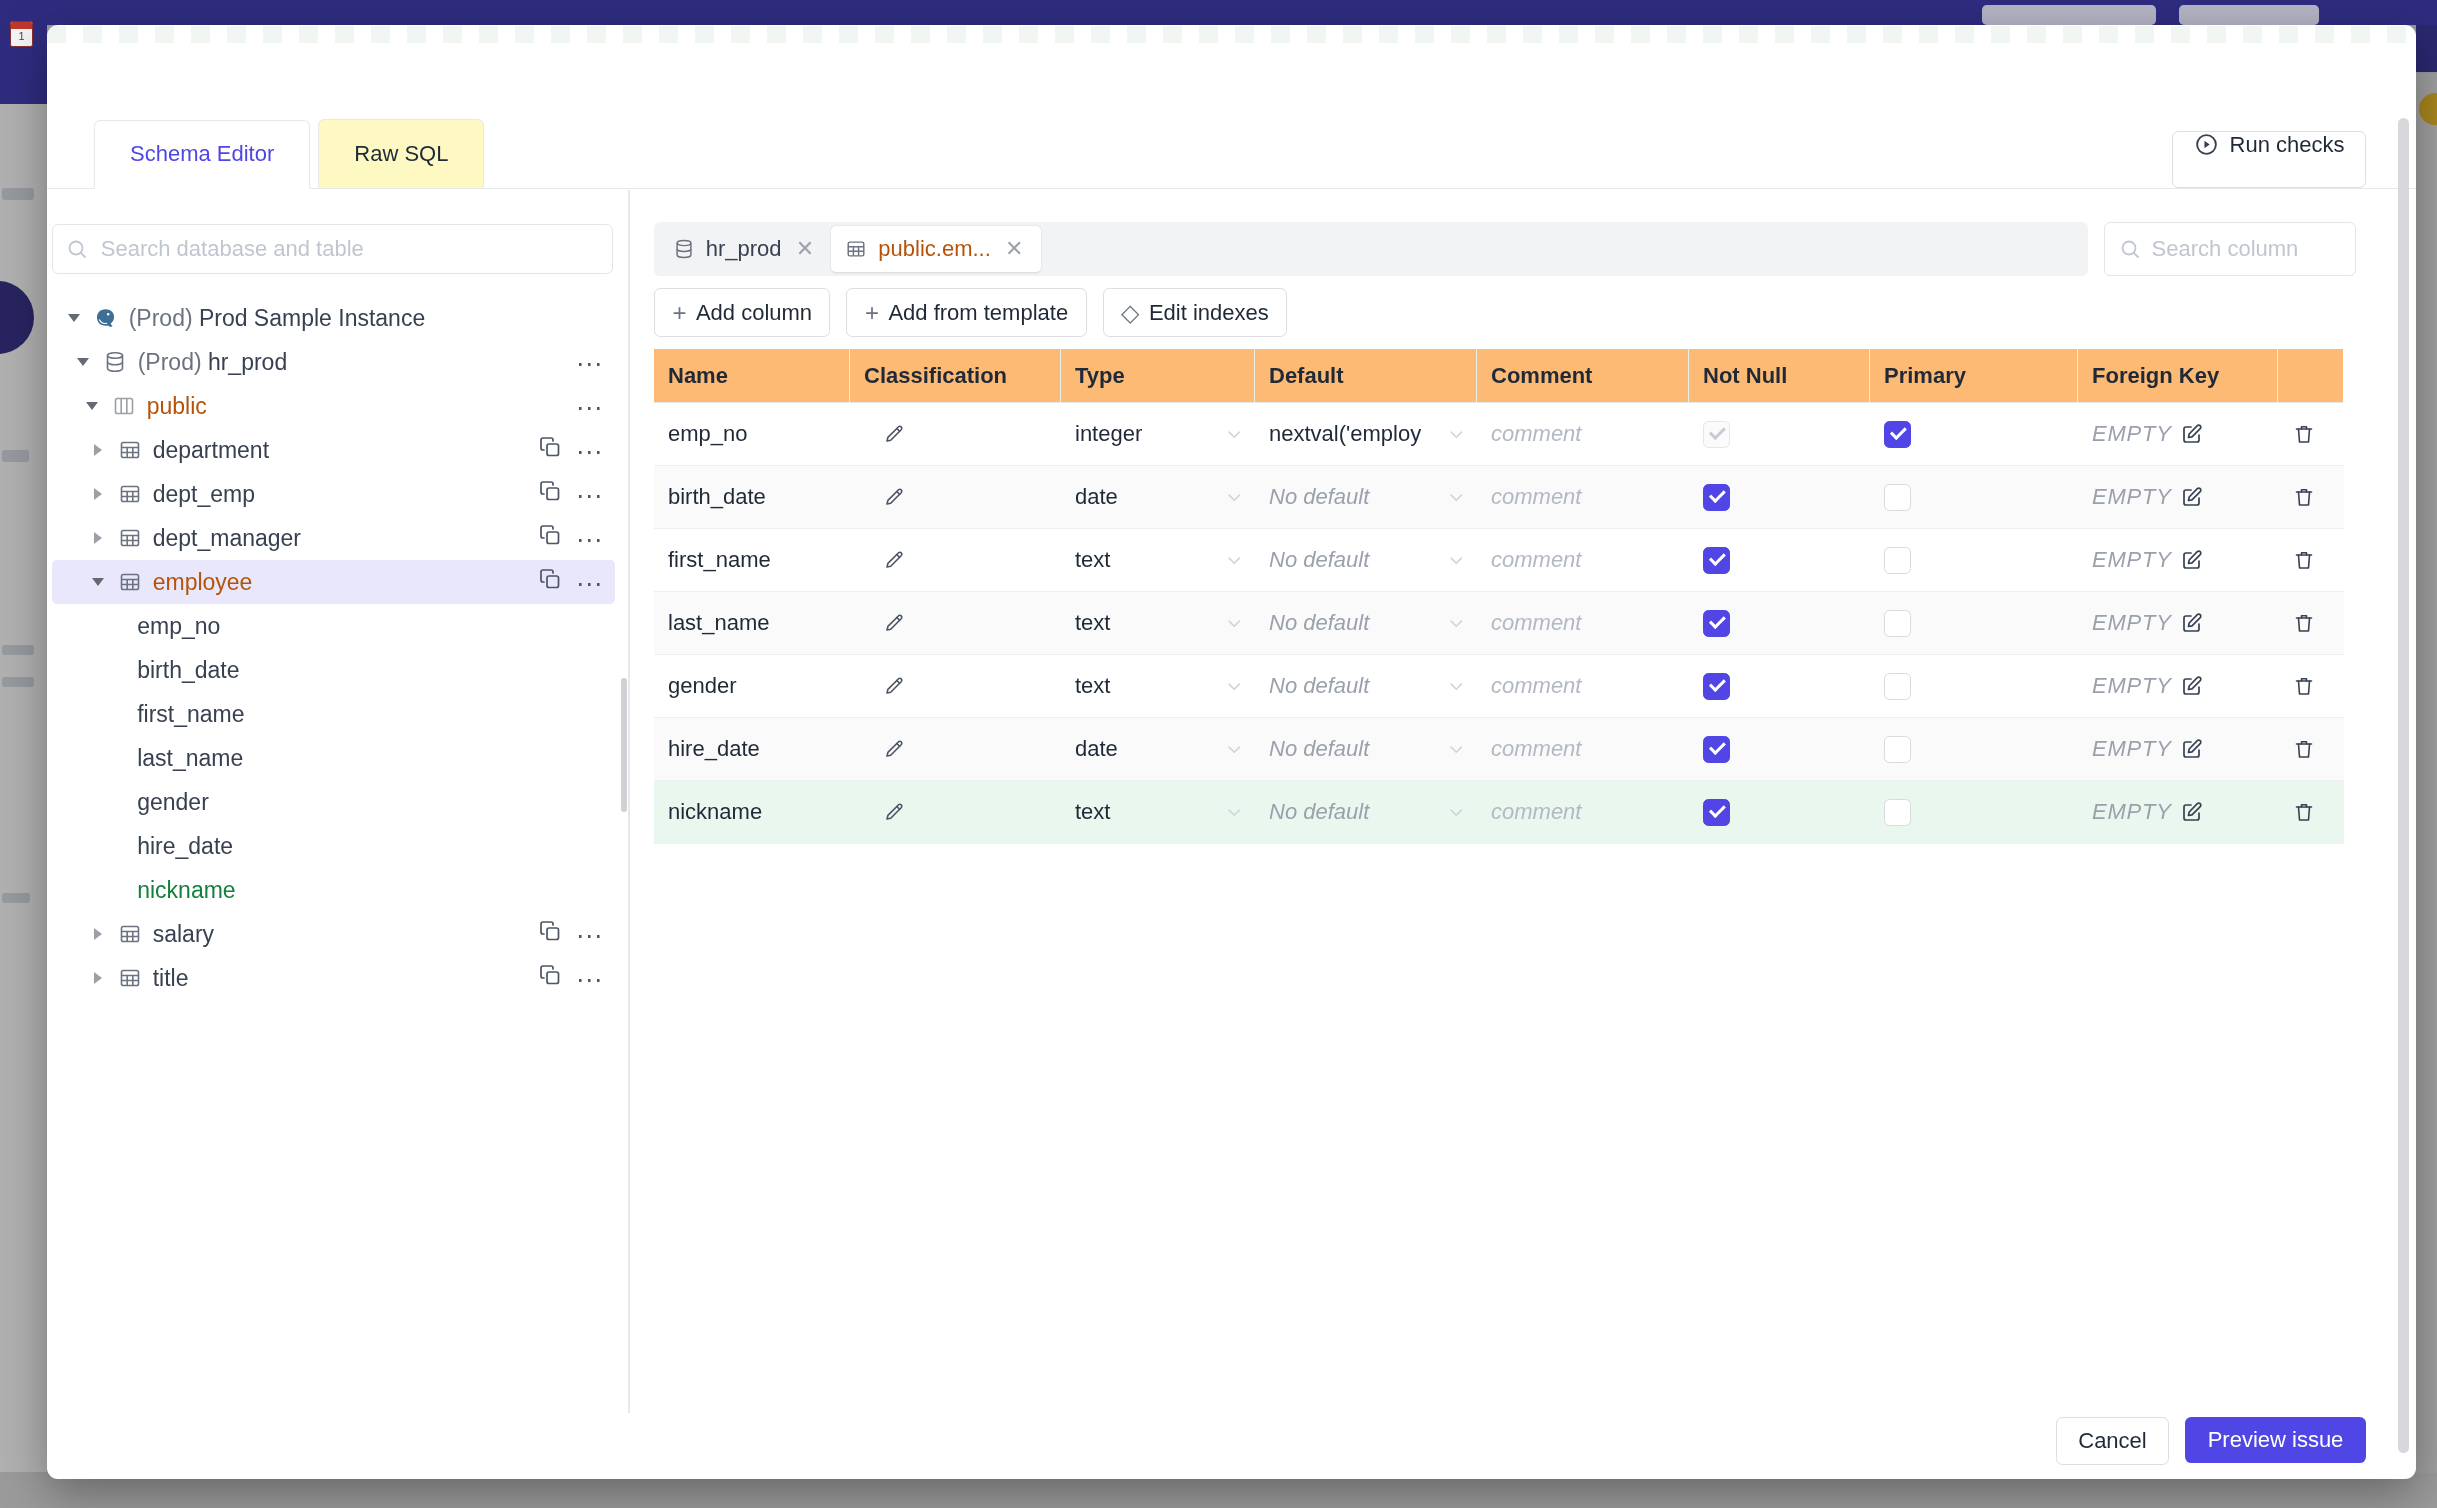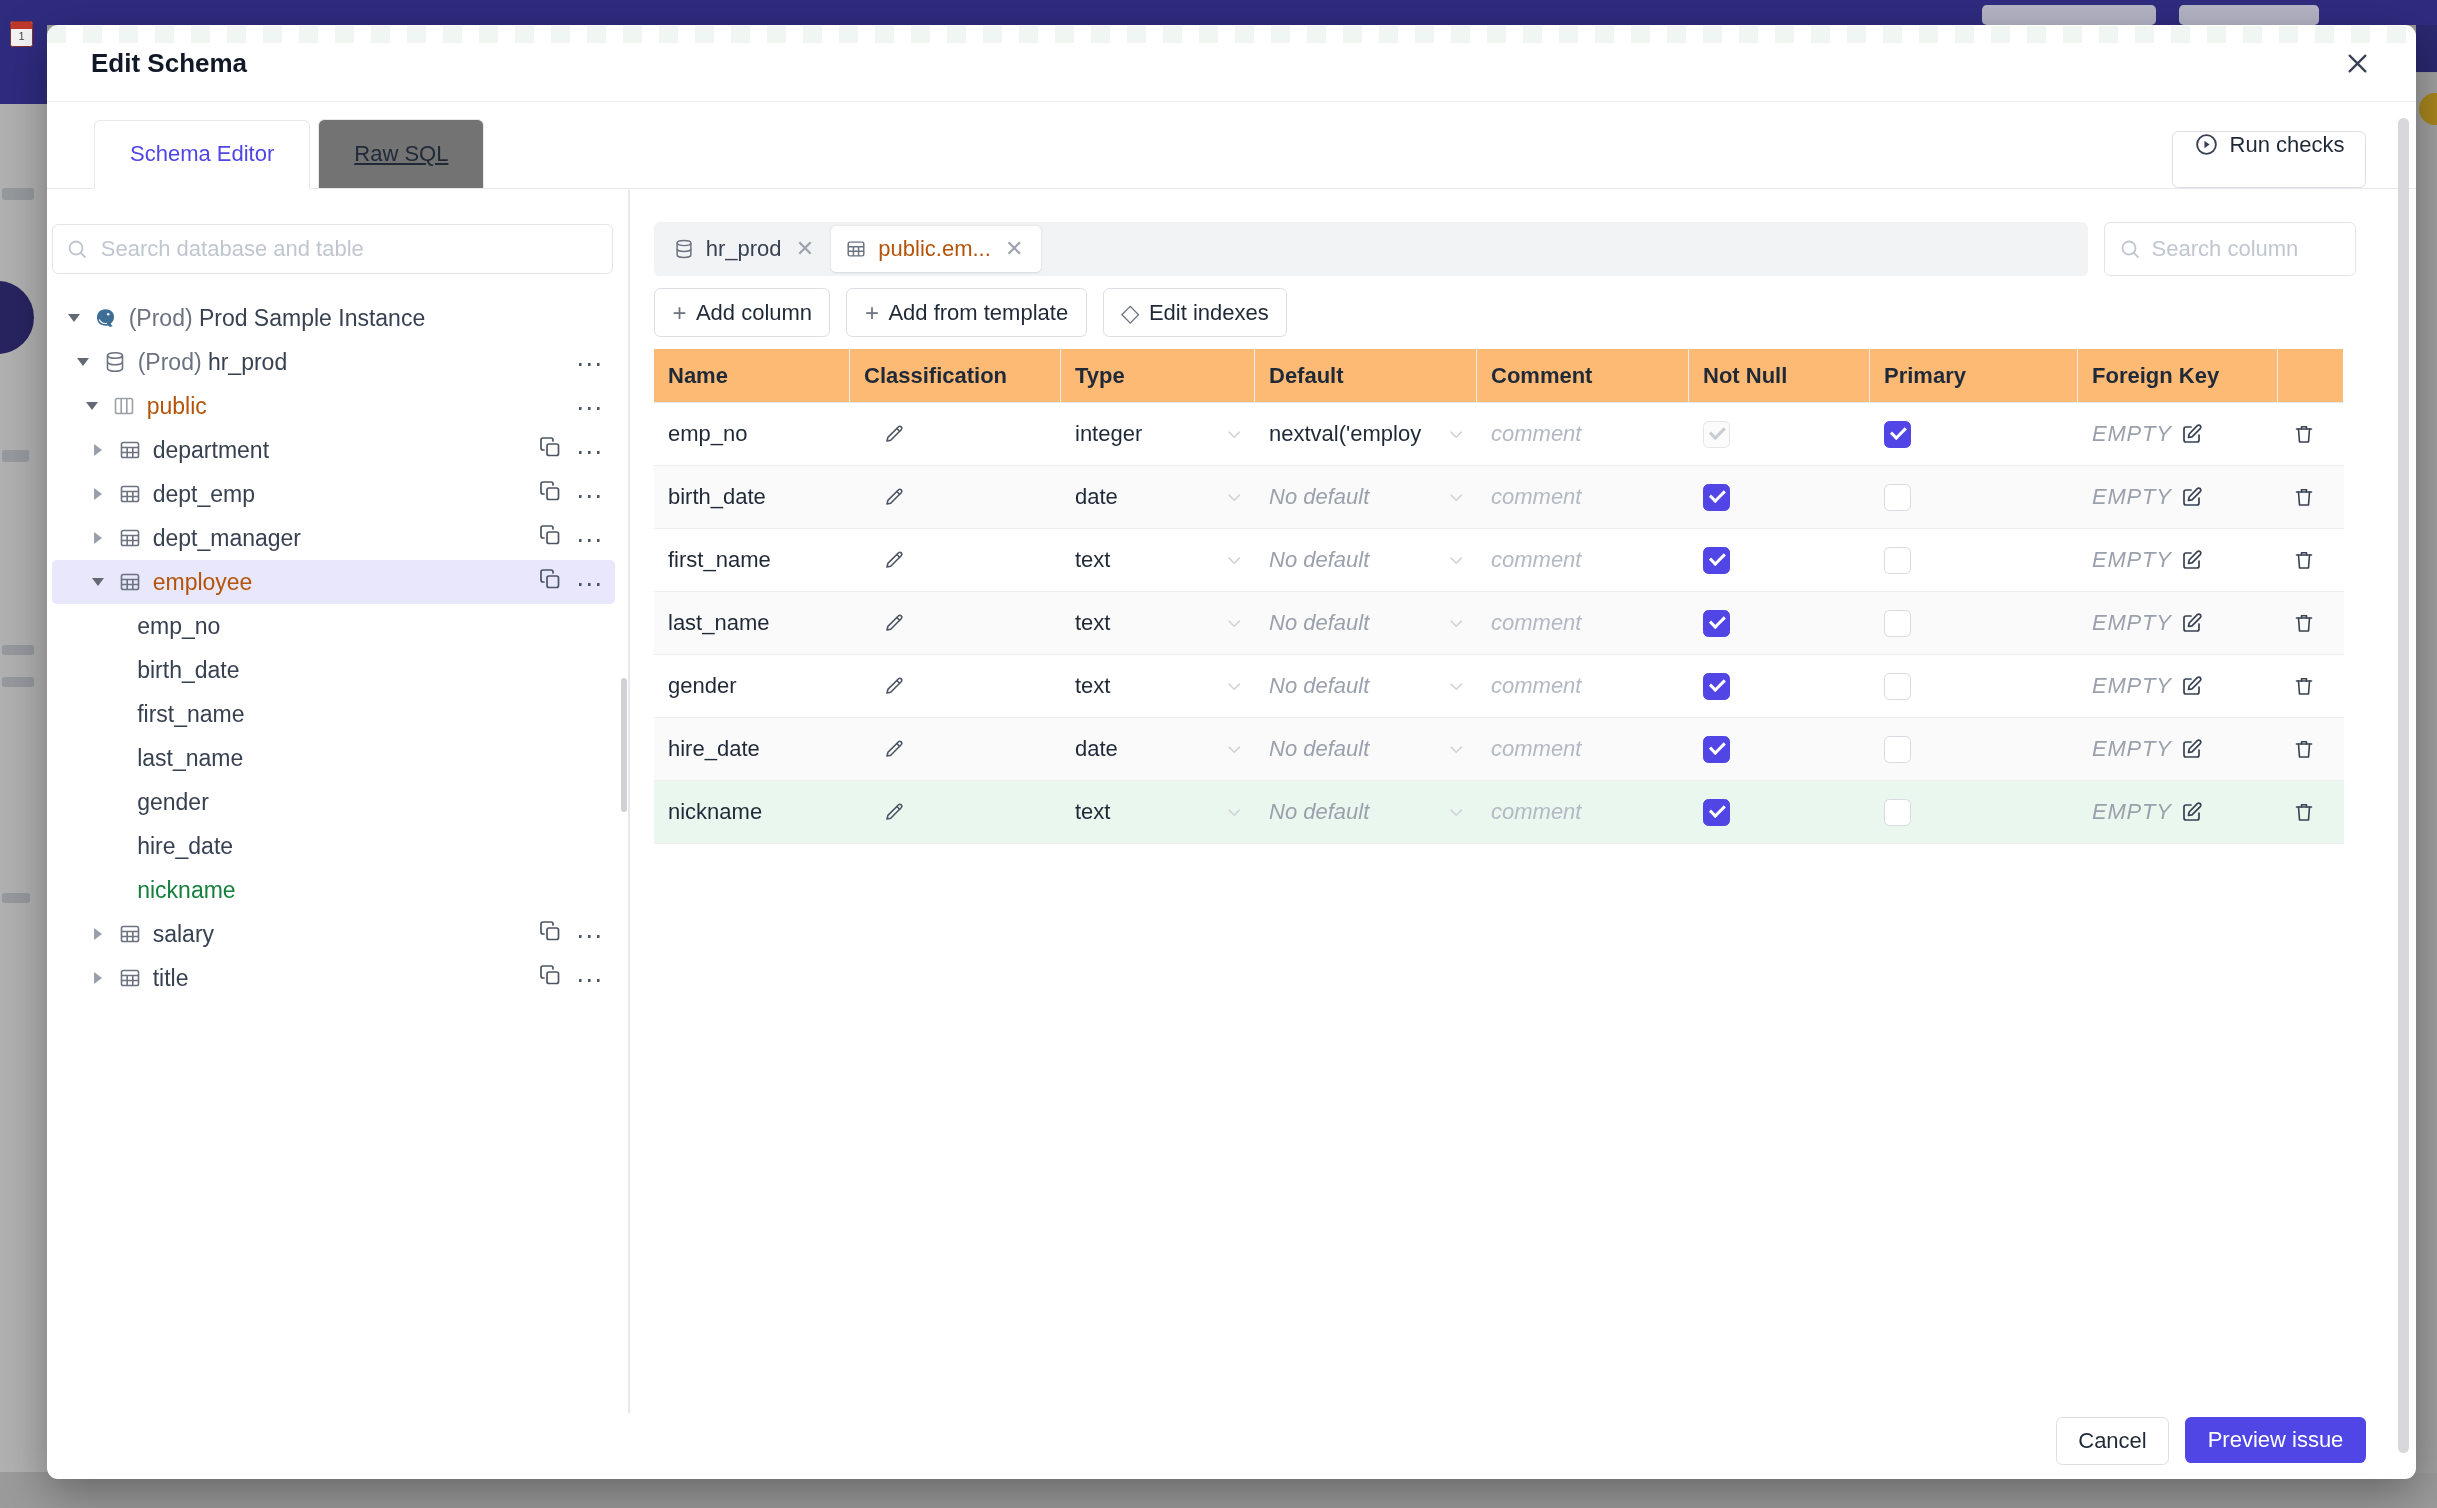--- a/index.html
+++ b/index.html
@@ -28,21 +28,21 @@
   .ver-txt{position:absolute;left:237px;top:8px;font-size:20.5px;color:#55585e;}
   
   .modal{position:absolute;left:47px;top:25px;width:2369px;height:1454px;background:#fff;border-radius:11px;
     box-shadow:0 14px 47px rgba(0,0,0,.35);z-index:10;}
   .modal-header{height:77px;border-bottom:0.8px solid #ededf0;display:flex;align-items:center;padding:0 41px 0 44px;box-sizing:border-box;}
   .modal-title{font-size:26px;font-weight:600;color:#111827;}
   .close-btn{margin-left:auto;width:35px;height:35px;display:flex;align-items:center;justify-content:center;color:#374151;cursor:pointer;}
   .tabbar{position:absolute;left:0;right:0;top:77px;height:87px;border-bottom:0.8px solid #e7e8ea;padding-left:47px;display:flex;align-items:flex-end;box-sizing:border-box;}
   .tab{height:69px;display:flex;align-items:center;padding:0 35px;font-size:22px;border:0.8px solid #e7e8ea;border-radius:6.3px 6.3px 0 0;box-sizing:border-box;}
   .tab.active{background:#fff;color:#4f46e5;border-bottom:0.8px solid #fff;margin-bottom:-0.8px;z-index:2;}
-  .tab.inactive{background:#737373;color:#1f2937;border-bottom:none;margin-left:8px;text-decoration:underline;}
+  .tab.inactive{background:#fef9c3;color:#1f2937;border-bottom:none;margin-left:8px;}
   .runchecks{position:absolute;right:50px;top:106px;height:55px;display:flex;align-items:flex-start;gap:11px;padding:0 20.5px;
     border:0.8px solid #dcdee3;border-radius:6.3px;font-size:22px;color:#1f2937;background:#fff;cursor:pointer;}
   
   .search-box{position:absolute;left:4.7px;top:199px;width:561px;height:50px;border:1.2px solid #e2e4e9;border-radius:6.3px;display:flex;align-items:center;box-sizing:border-box;background:#fff;}
   .search-box svg{margin:0 9.5px 0 12.6px;flex:none;}
   .search-box input{border:none;outline:none;font-size:22px;color:#374151;flex:1;font-family:"Liberation Sans",sans-serif;background:transparent;}
   .search-box input::placeholder{color:#c0c6cf;}
   #tree{position:absolute;left:4.7px;top:271px;width:563px;}
   .tree-row{height:44px;display:flex;align-items:center;border-radius:4.7px;font-size:23px;color:#374151;cursor:pointer;}
   .tree-row.selected{background:#e9e7fb;}
@@ -121,28 +121,20 @@
   <div class="avatar-left"></div>
   <div class="avatar-gold"></div>
   <div class="frag" style="top:188px;width:32px;"></div>
   <div class="frag" style="top:450px;width:27px;"></div>
   <div class="frag" style="top:645px;width:32px;height:10.3px;"></div>
   <div class="frag" style="top:677px;width:32px;height:10.3px;"></div>
   <div class="frag" style="top:893px;width:28px;height:10.3px;"></div>
 
 
   <div class="modal">
-    <div class="modal-header">
-      <span class="modal-title">Edit Schema</span>
-      <span class="close-btn">
-        <svg width="27" height="27" viewBox="0 0 24 24" stroke="currentColor" stroke-width="2" stroke-linecap="round">
-            <path d="M5 5l14 14M19 5L5 19"></path>
-          </svg>
-      </span>
-    </div>
 
     <div class="tabbar">
       <div class="tab active">Schema Editor</div>
       <div class="tab inactive">Raw SQL</div>
     </div>
     <div class="runchecks">
       <span class="icon-dark">
         <svg width="25" height="25" viewBox="0 0 24 24" fill="none" stroke="currentColor" stroke-width="1.8">
             <circle cx="12" cy="12" r="9"></circle>
             <path d="M10 8.5l5 3.5-5 3.5z" fill="currentColor" stroke="none"></path>

